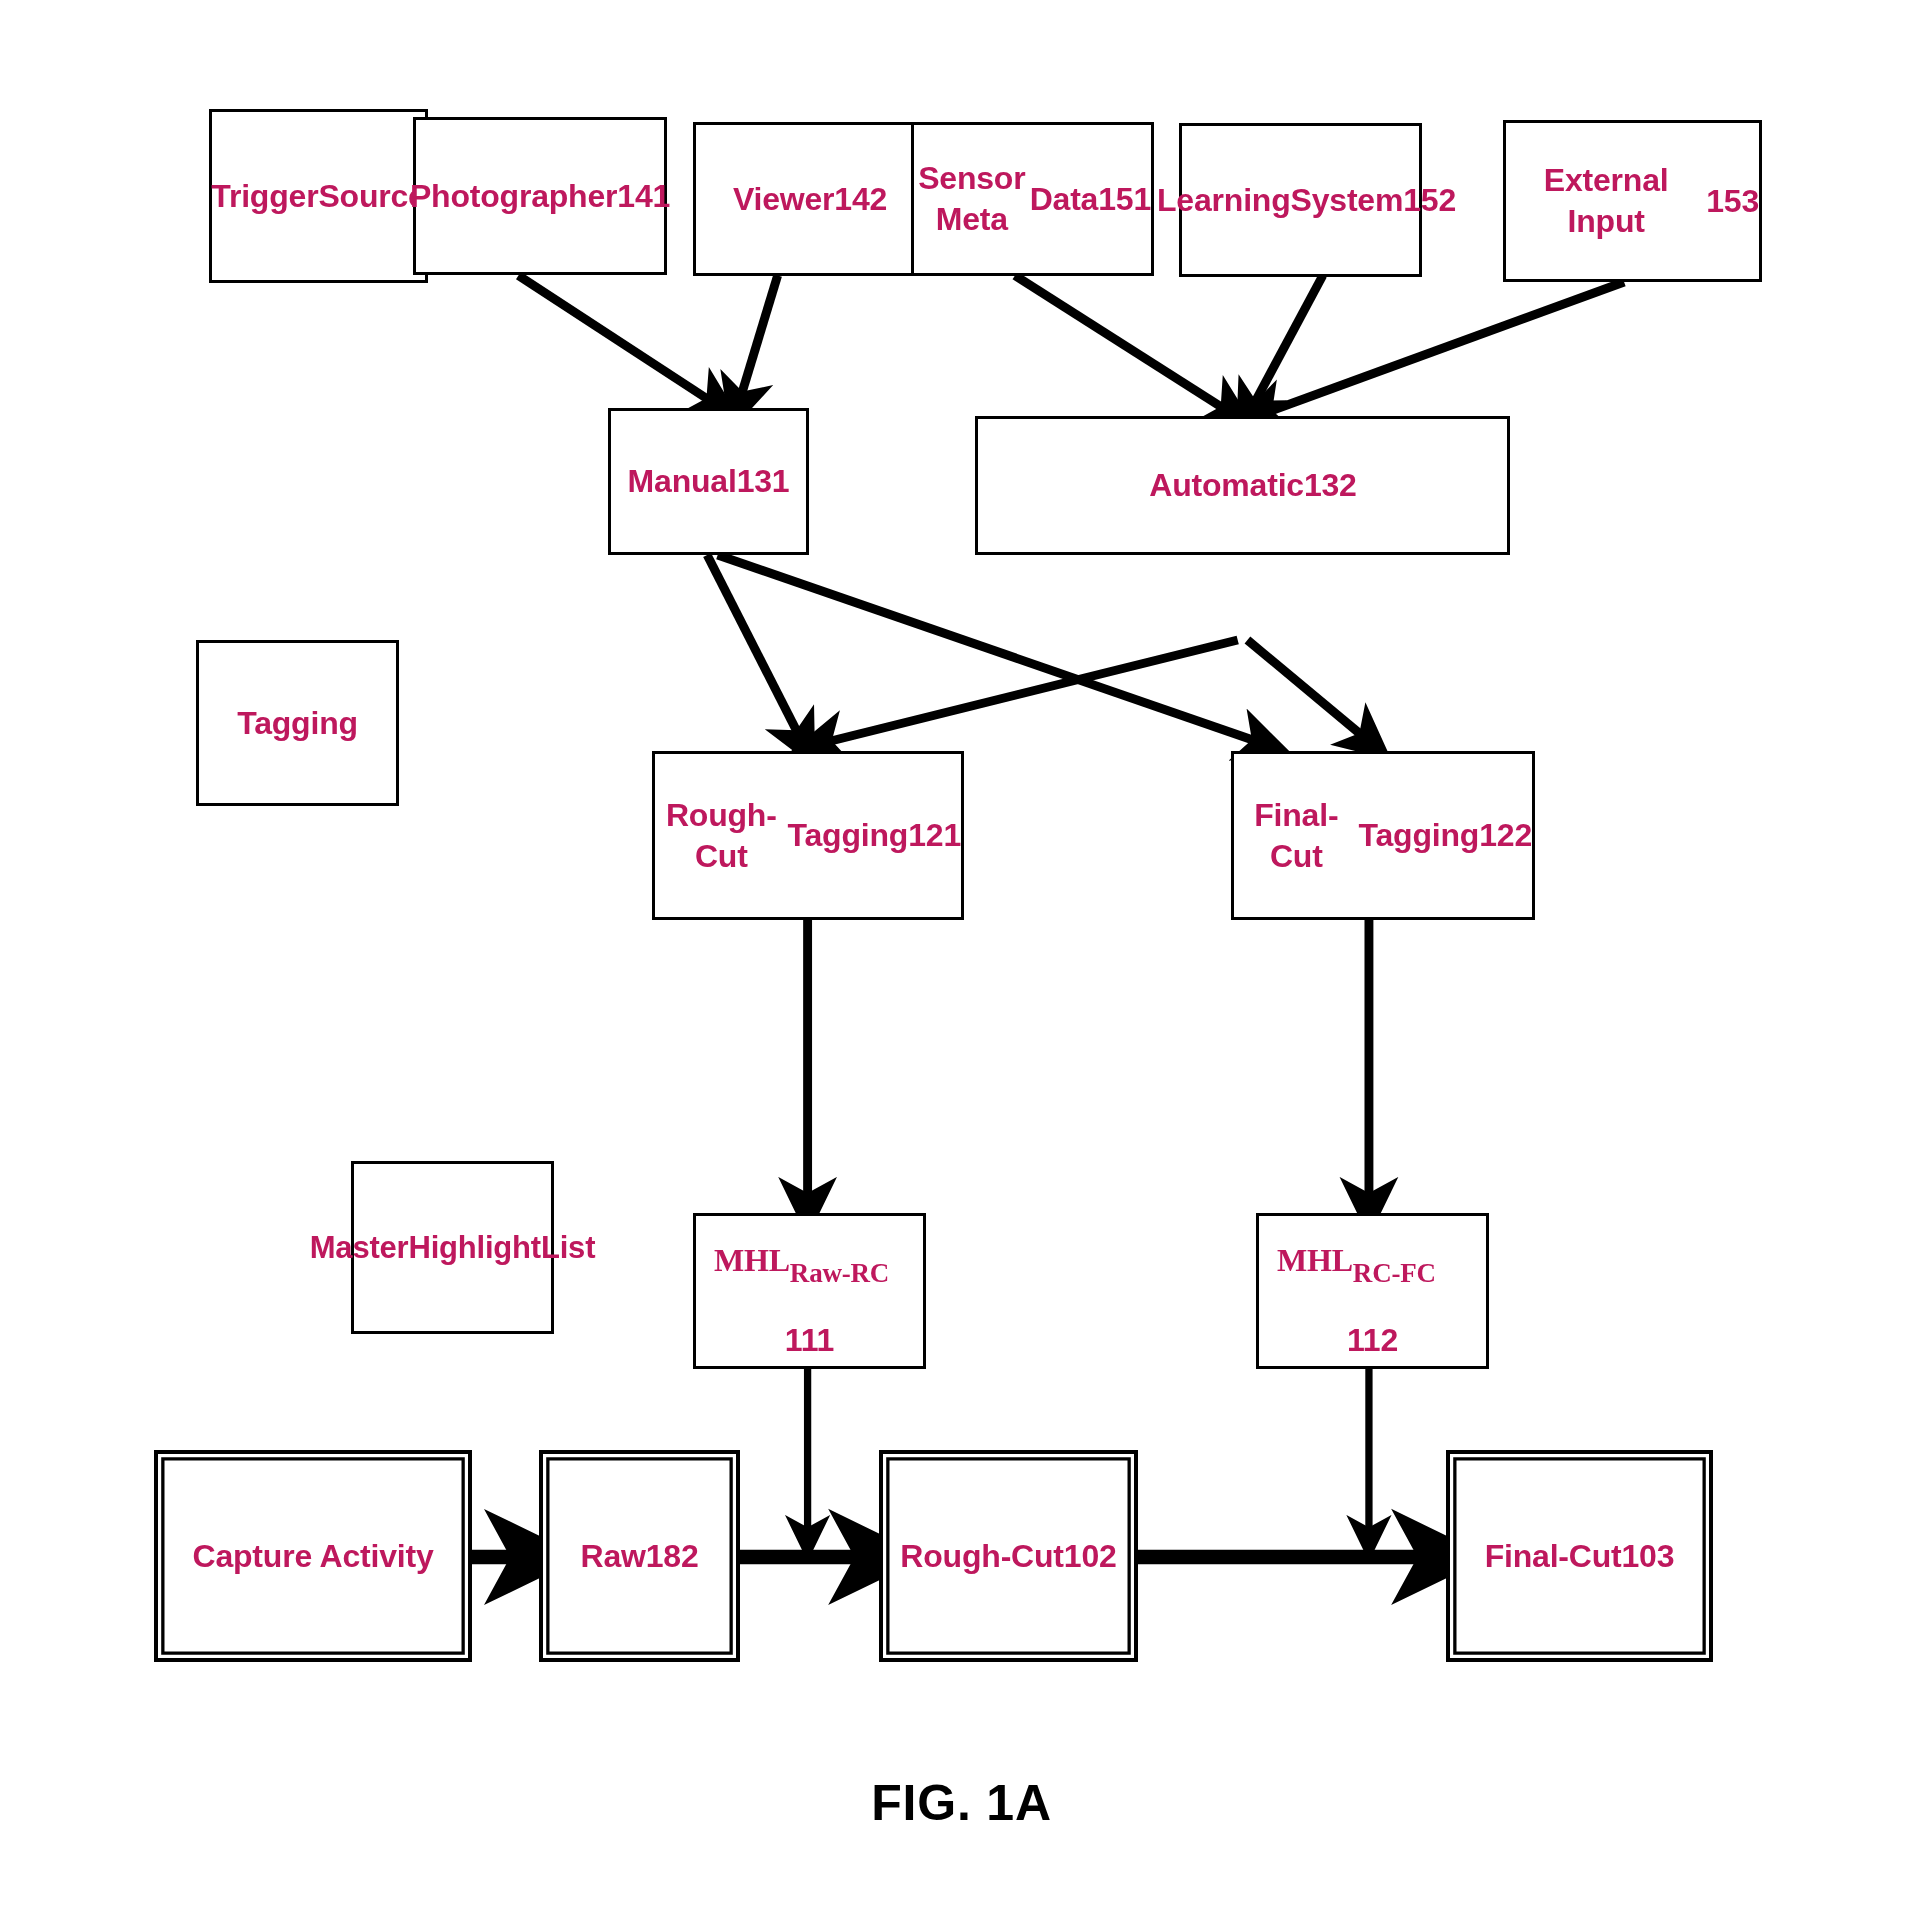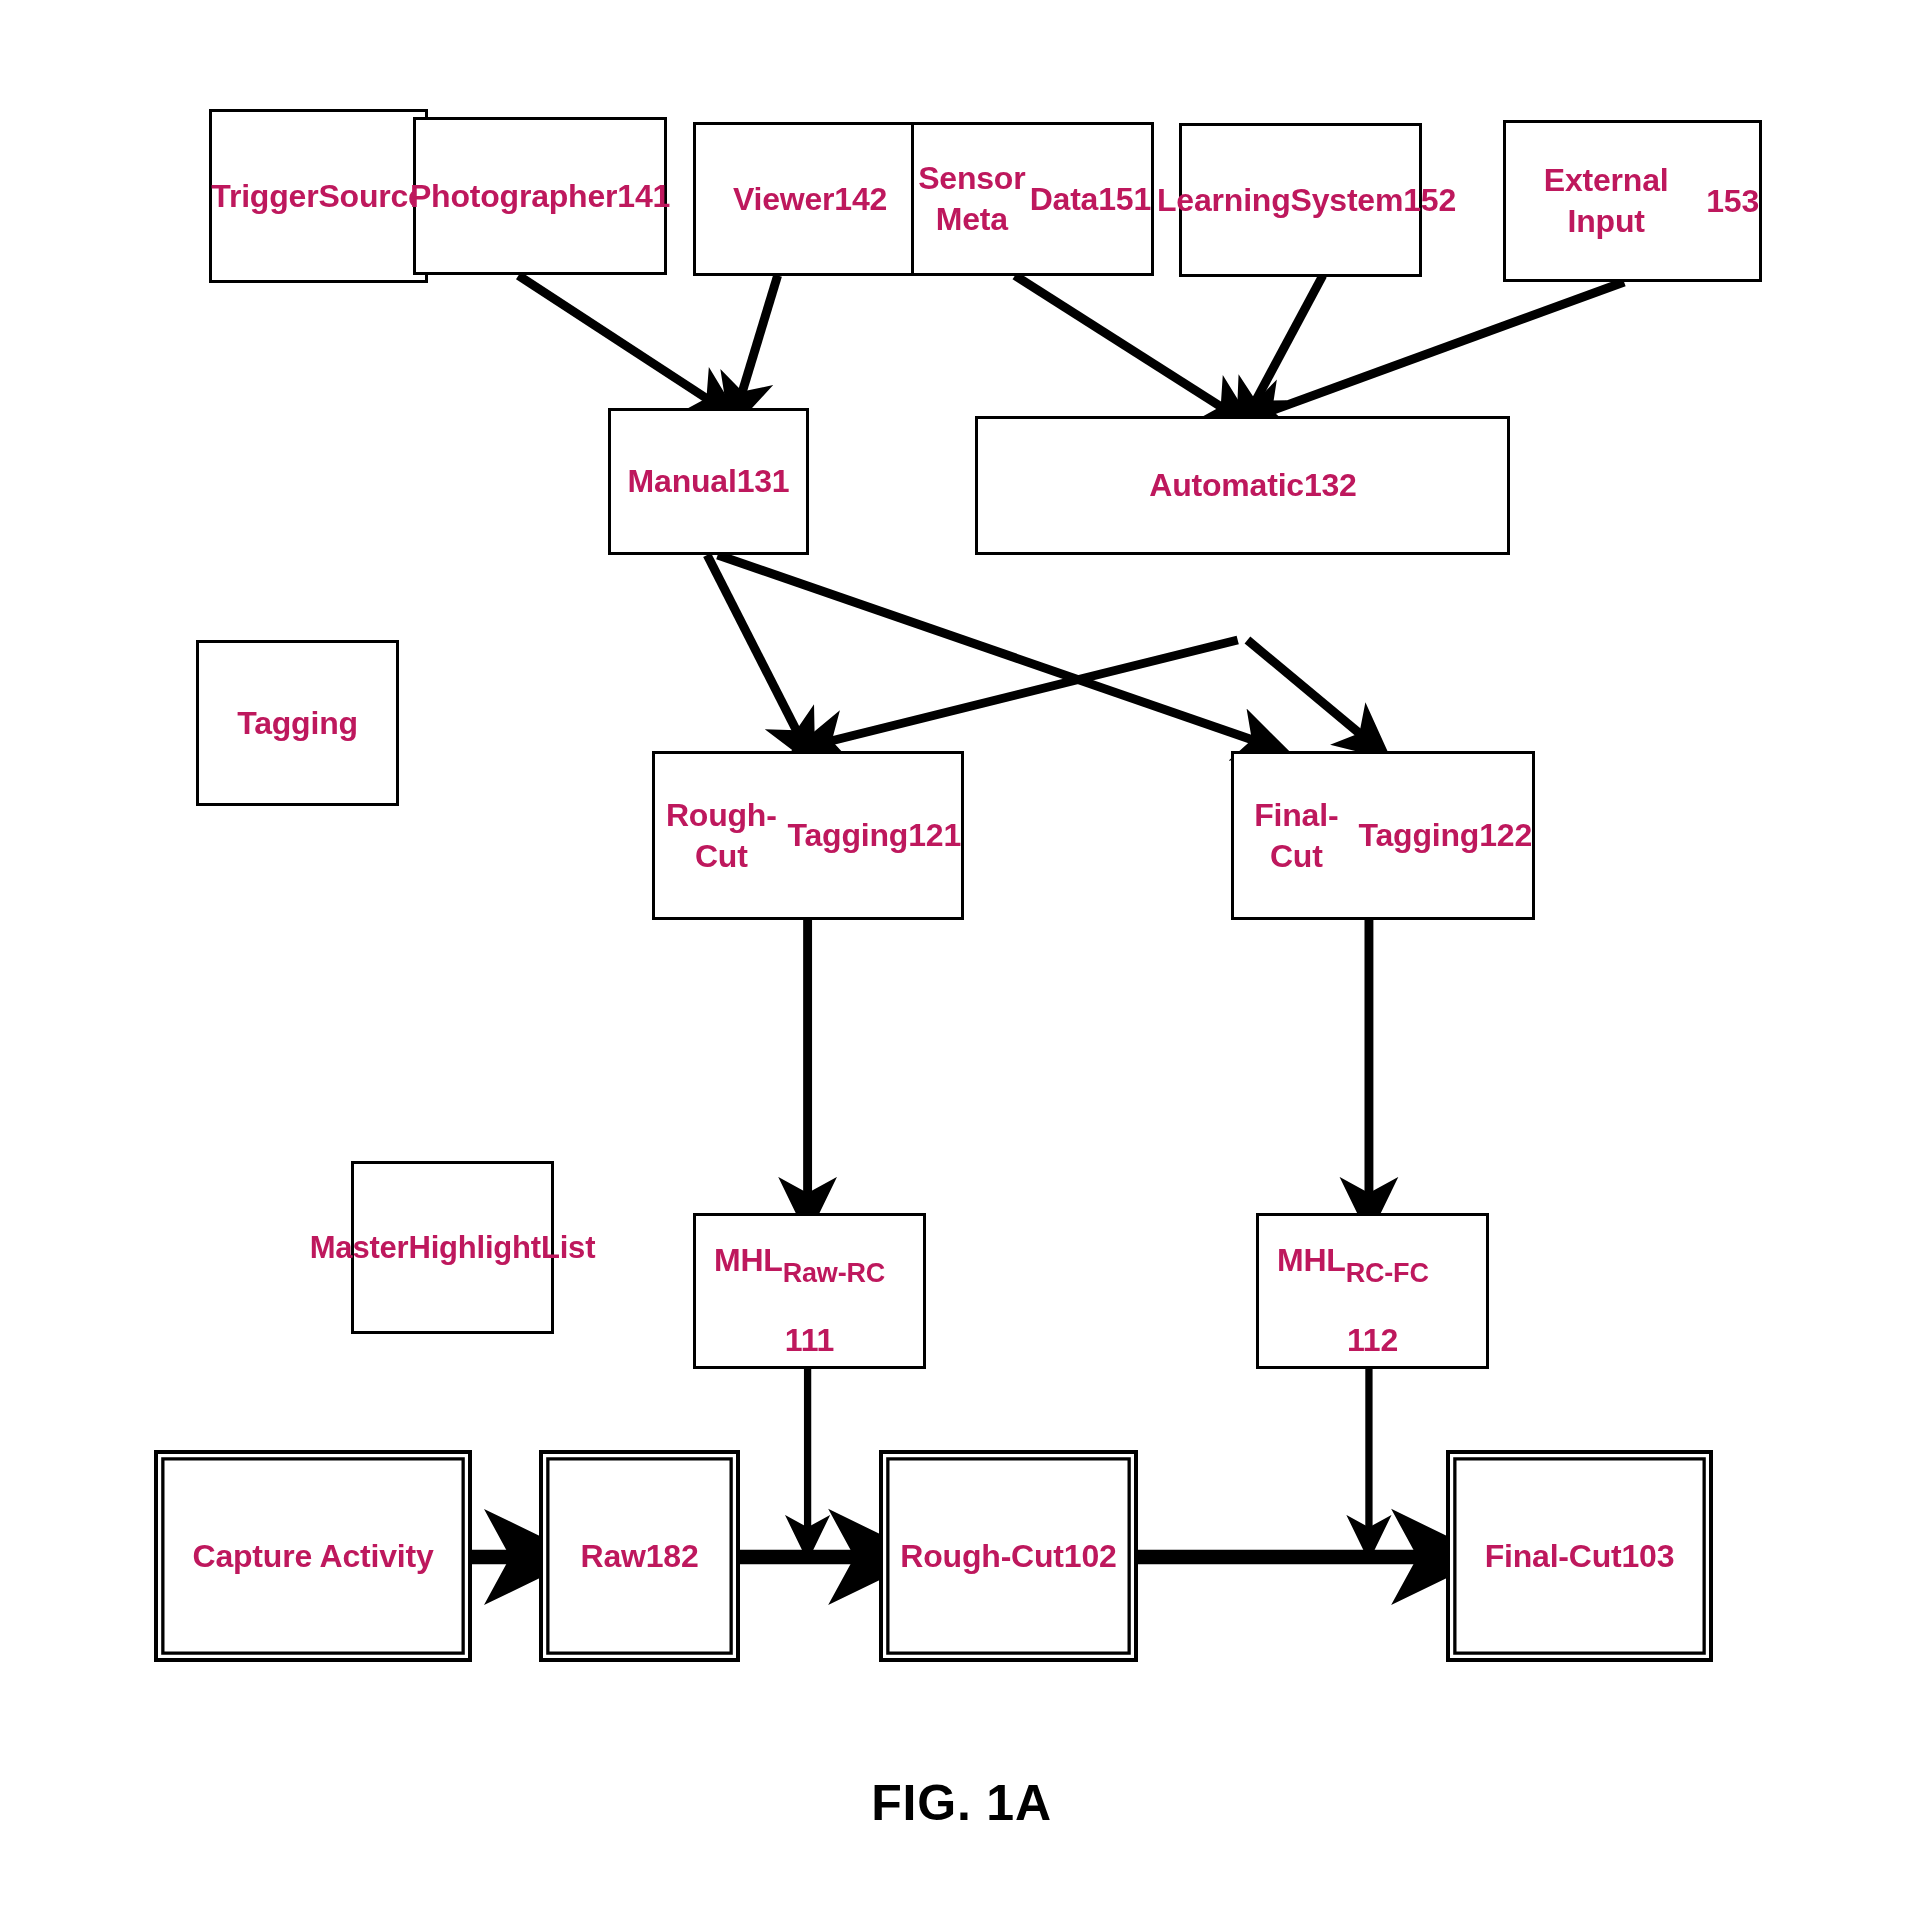--- a/index.html
+++ b/index.html
@@ -55,20 +55,21 @@
     font-size: 50px;
     font-weight: bold;
     letter-spacing: 0.8px;
     color: #000;
   }
   .mhl {
     position: absolute;
     display: block;
     text-align: left;
     white-space: nowrap;
+    font-family: Liberation Serif, serif;
   }
   .mhl .base { font-size: 32px; font-weight: bold; }
   .mhl .sub { font-size: 27px; font-weight: bold; position: relative; top: 11.3px; }
   .mhlnum {
     position: absolute;
     width: 100%;
     text-align: center;
     font-size: 32px;
     font-weight: bold;
   }

